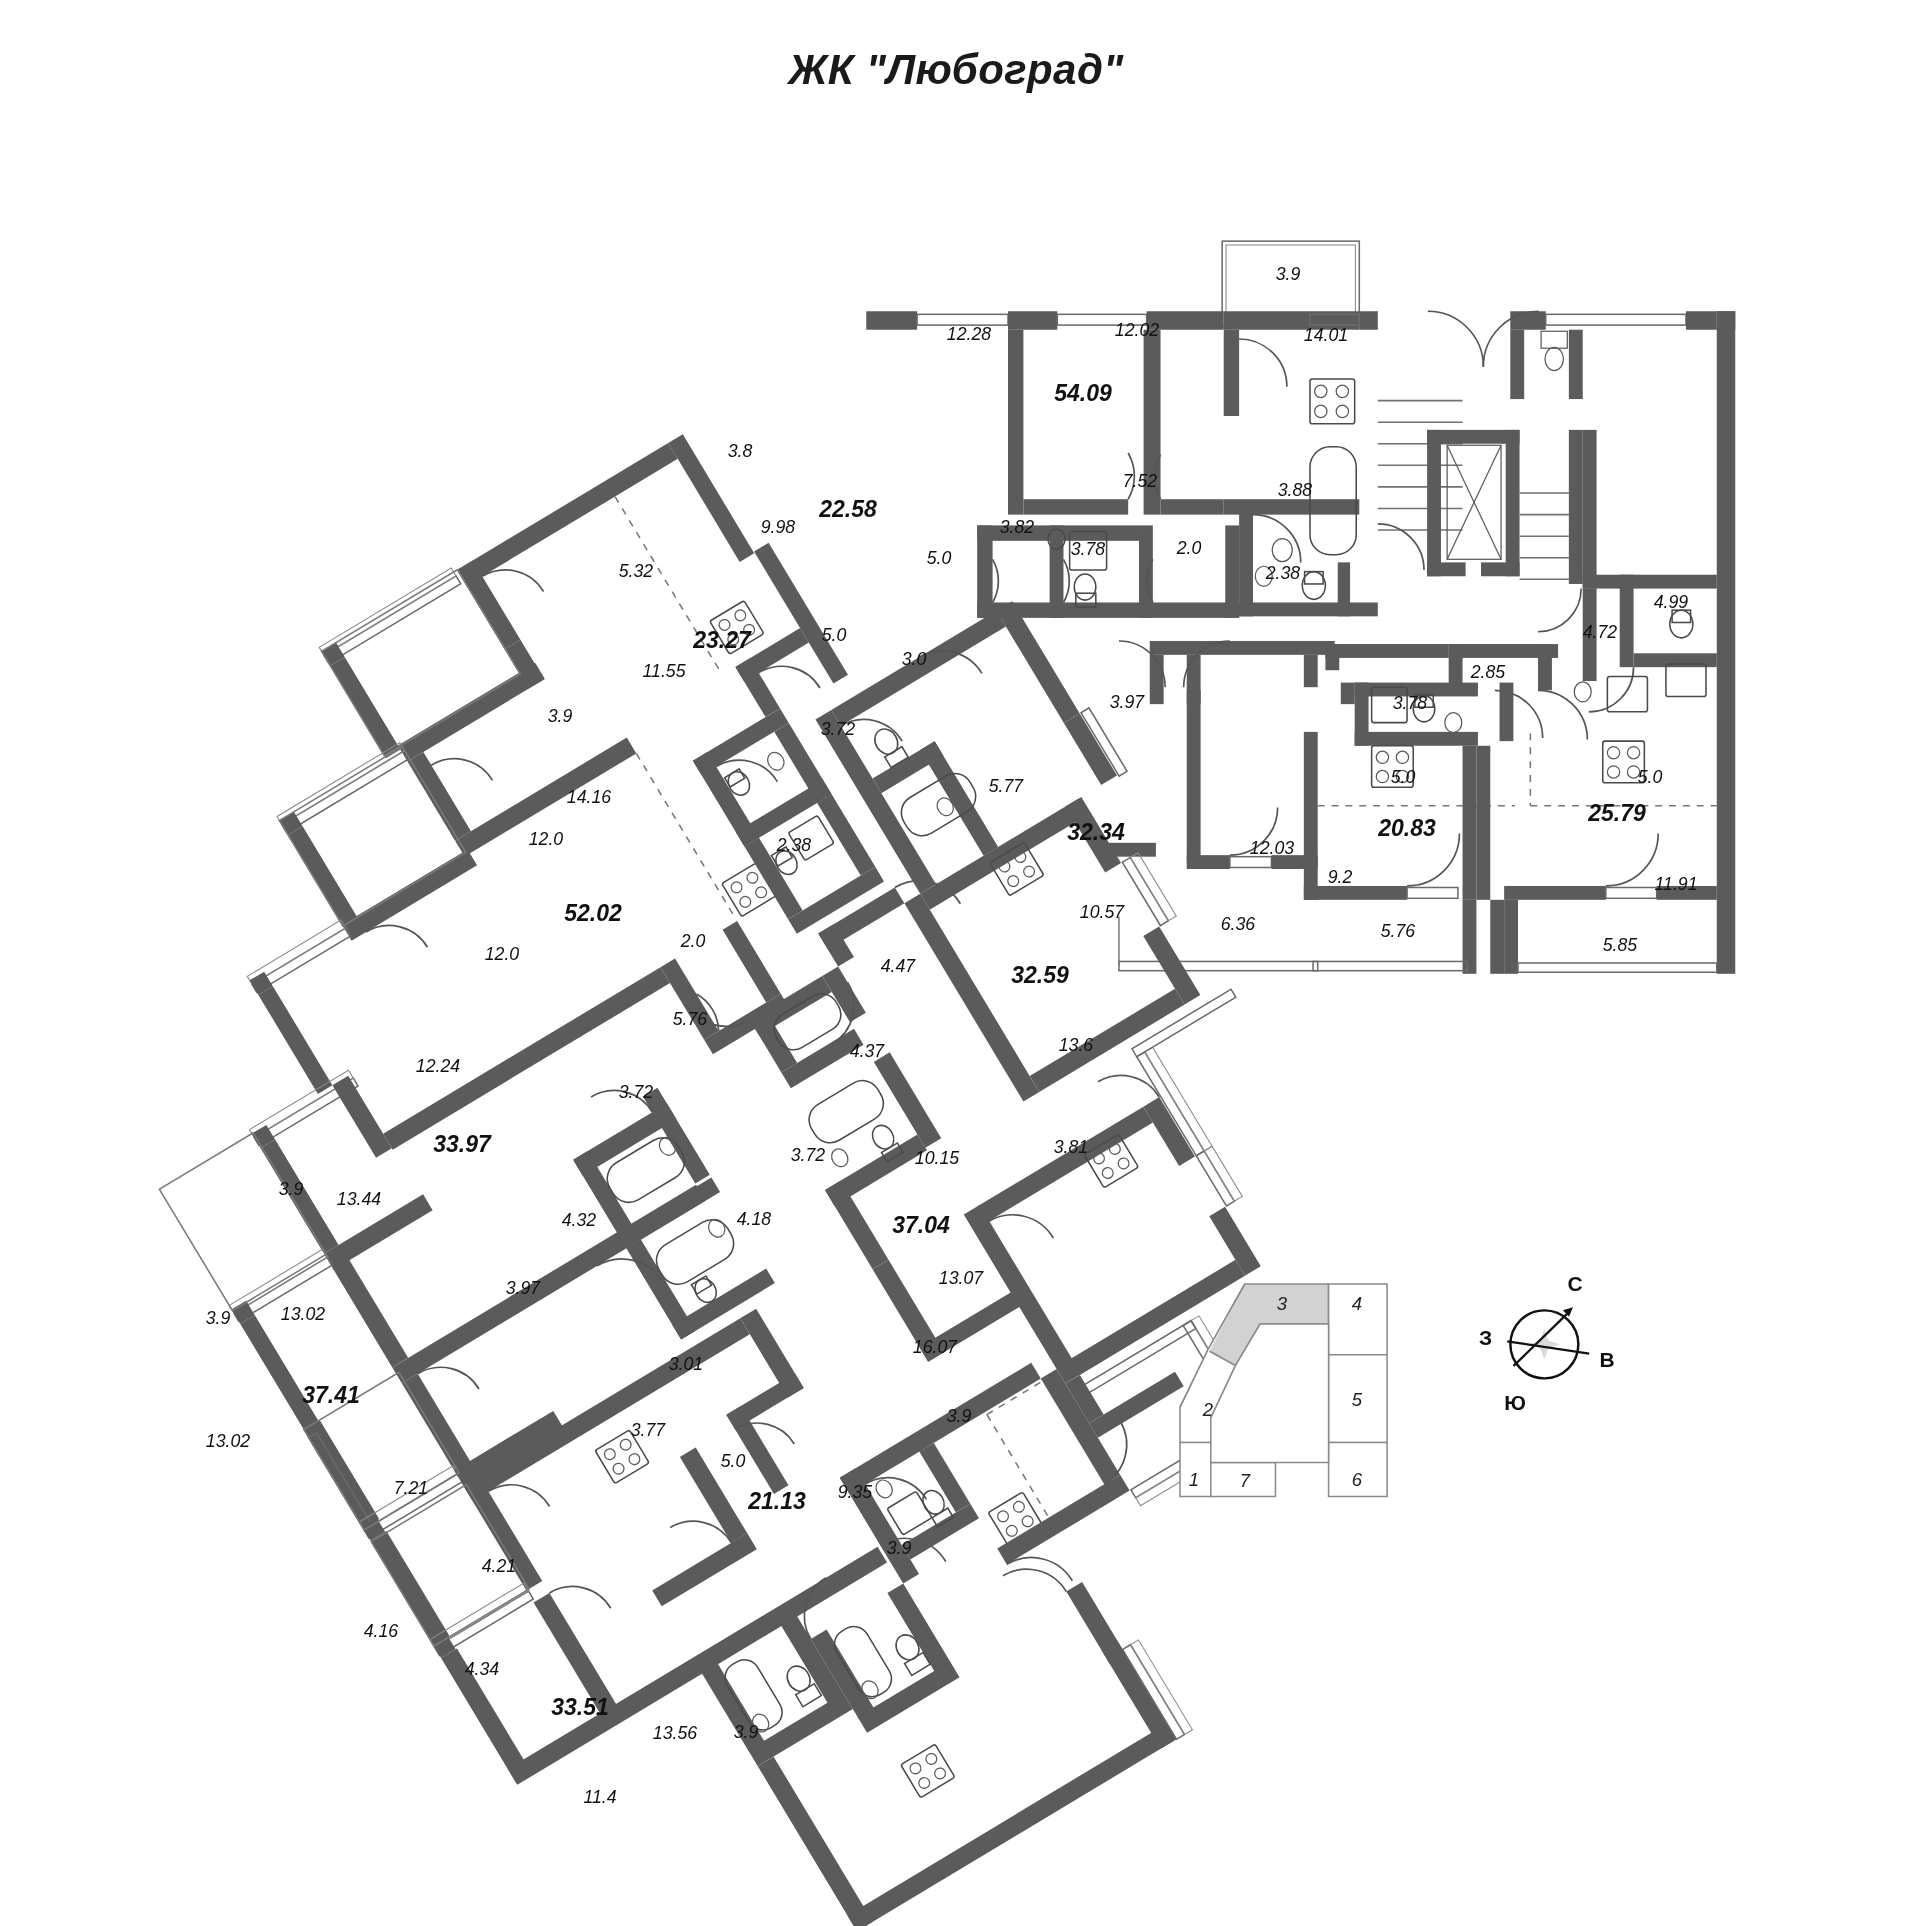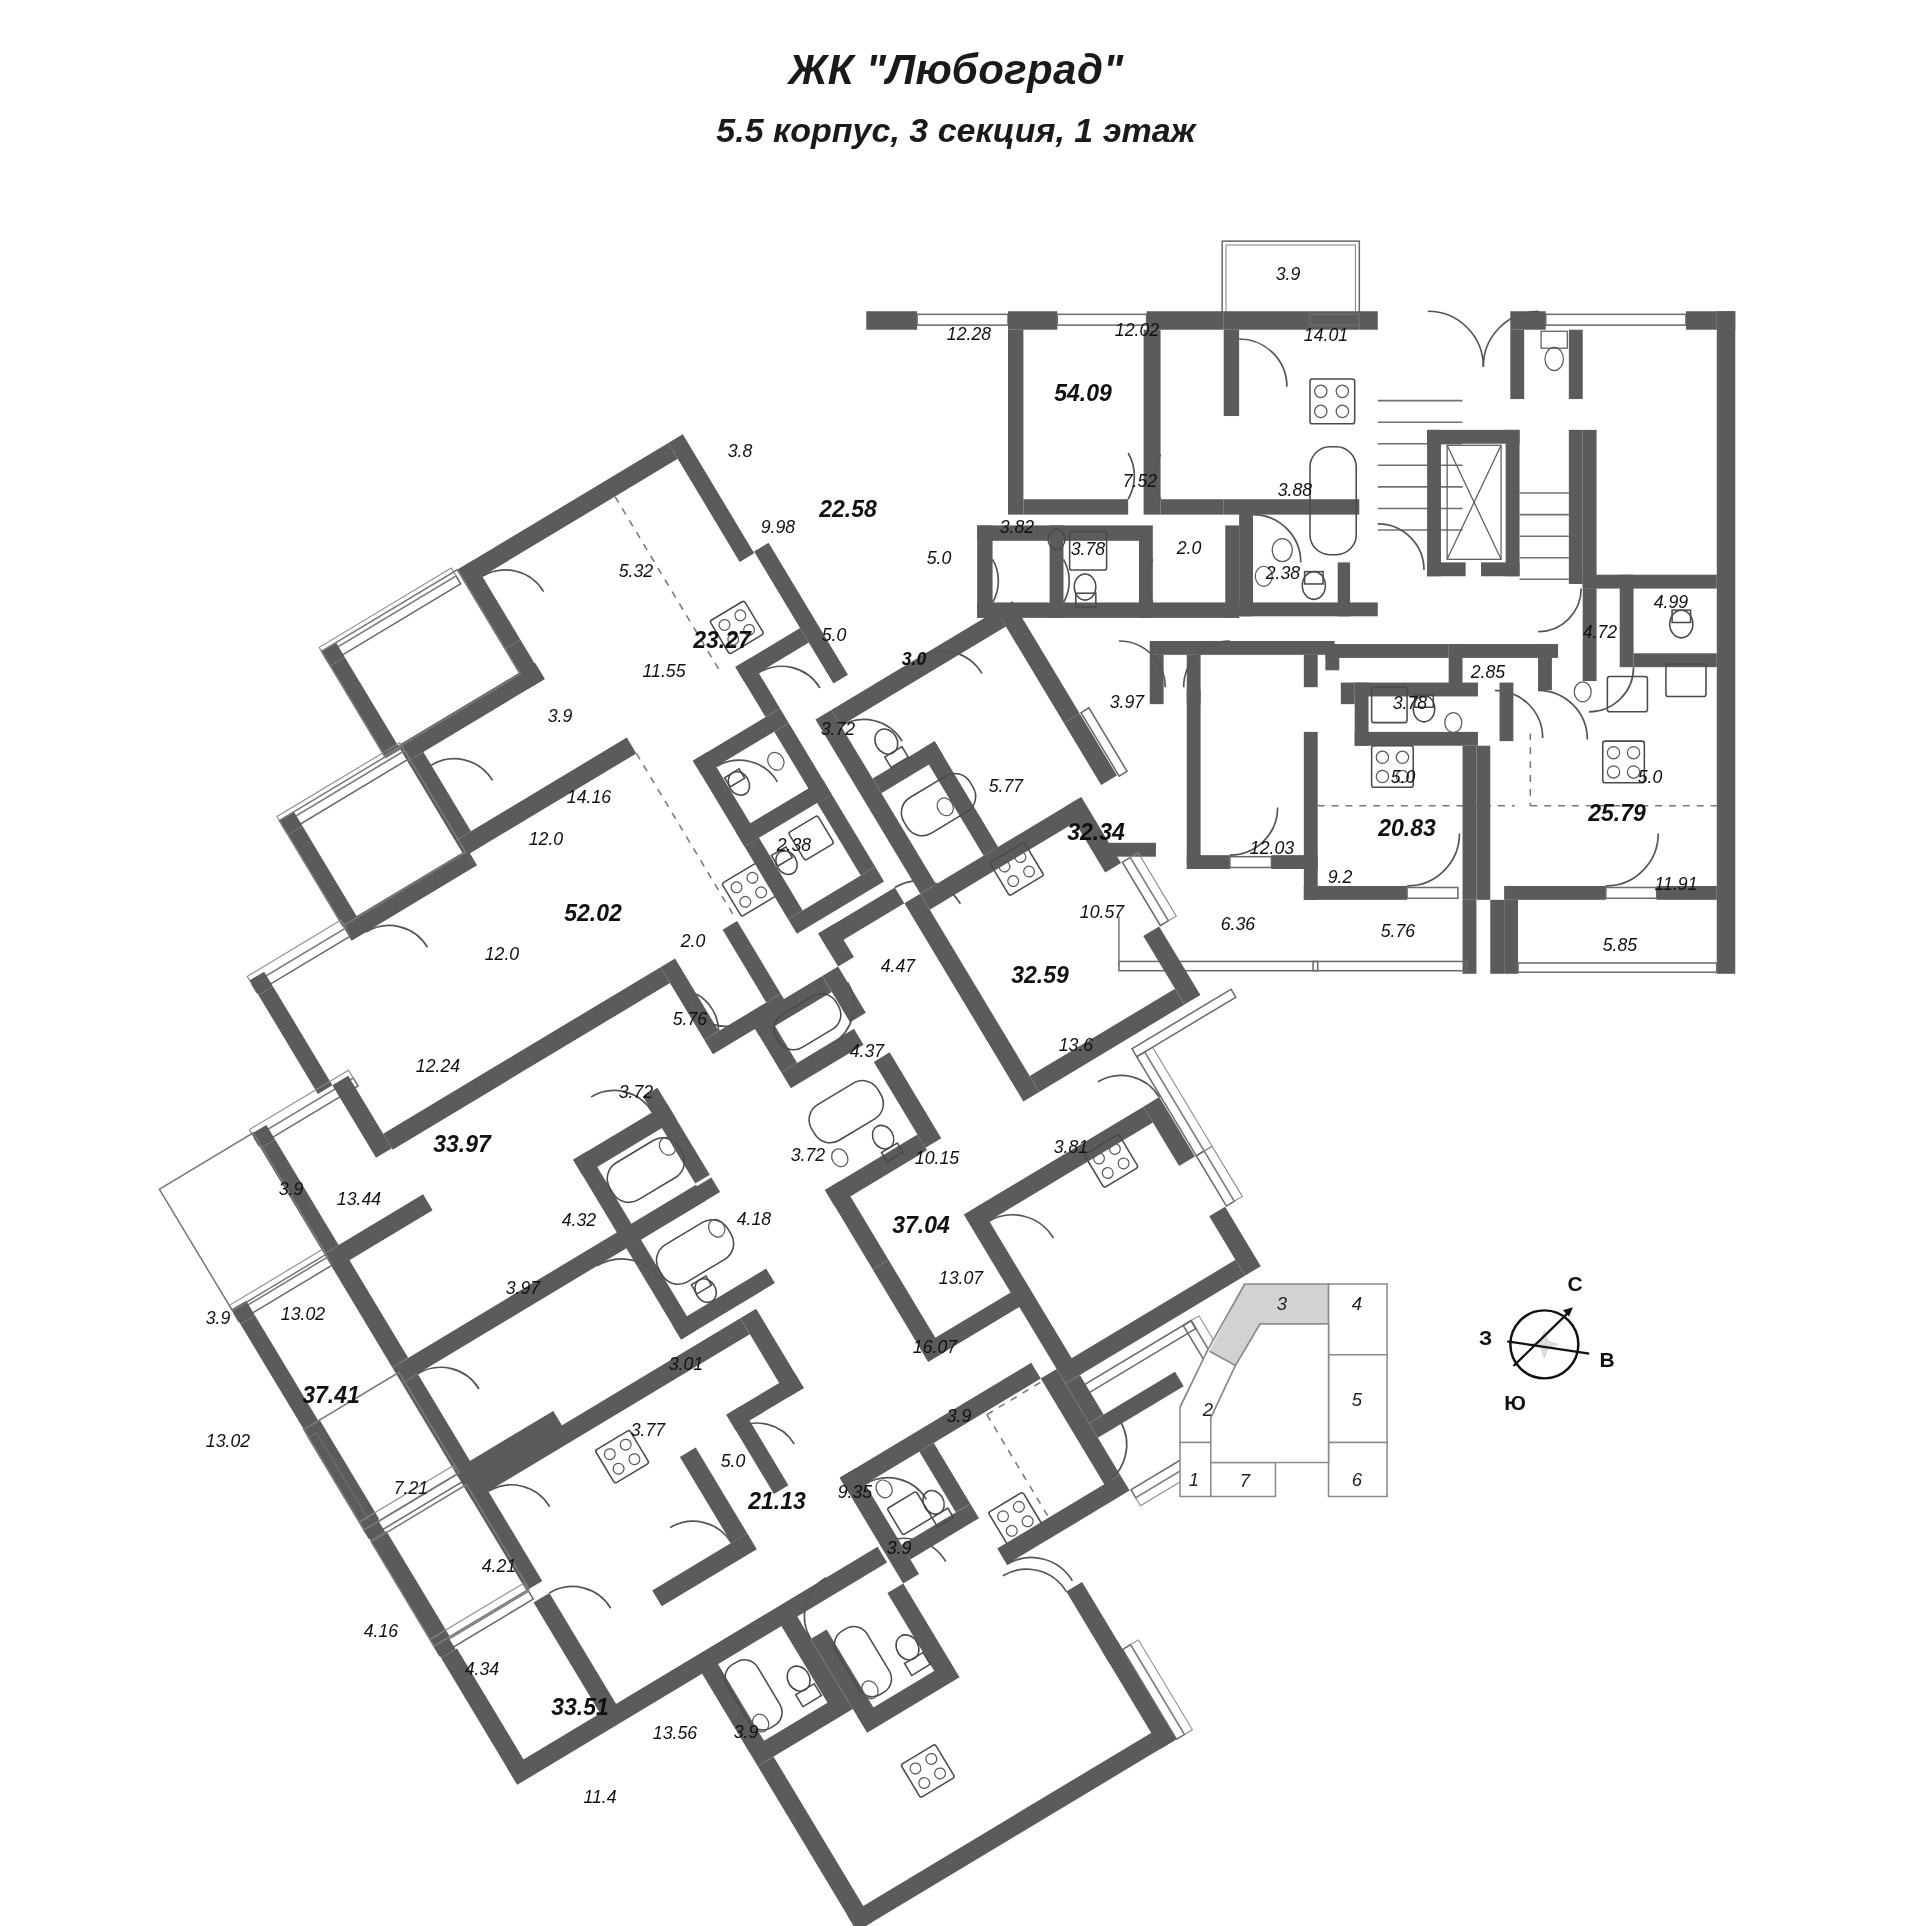--- a/index.html
+++ b/index.html
@@ -68,21 +68,20 @@
     transform:translate(-50%,-50%);
   }
 </style>
 </head>
 <body>
 
 <div id="sheet">
 
   <div class="title-block">
     <div class="title-main">ЖК "Любоград"</div>
-    <div class="title-sub">5.5 корпус, 3 секция, 1 этаж</div>
   </div>
 
   <svg id="plan" viewBox="0 0 2481 2500">
 
     <g>
 
       <rect class="glass" x="1586" y="313" width="178" height="110"></rect>
       <rect class="glass2" x="1591" y="318" width="168" height="100"></rect>
 
       <rect class="wall" x="1124" y="404" width="66" height="24"></rect>
@@ -548,21 +547,21 @@
       <div class="lbl small" style="left: 1017px; top: 528px;">3.82</div>
       <div class="lbl small" style="left: 1088px; top: 550px;">3.78</div>
       <div class="lbl small" style="left: 1189px; top: 549px;">2.0</div>
       <div class="lbl small" style="left: 1283px; top: 574px;">2.38</div>
       <div class="lbl small" style="left: 740px; top: 452px;">3.8</div>
       <div class="lbl small" style="left: 778px; top: 528px;">9.98</div>
       <div class="lbl small" style="left: 939px; top: 559px;">5.0</div>
       <div class="lbl small" style="left: 636px; top: 572px;">5.32</div>
       <div class="lbl small" style="left: 664px; top: 672px;">11.55</div>
       <div class="lbl small" style="left: 834px; top: 636px;">5.0</div>
-      <div class="lbl small" style="left: 914px; top: 660px; font-weight: bold;">3.0</div>
+      <div class="lbl small" style="left: 914px; top: 660px;">3.0</div>
       <div class="lbl small" style="left: 560px; top: 717px;">3.9</div>
       <div class="lbl small" style="left: 838px; top: 730px;">3.72</div>
       <div class="lbl small" style="left: 794px; top: 846px;">2.38</div>
       <div class="lbl small" style="left: 589px; top: 798px;">14.16</div>
       <div class="lbl small" style="left: 546px; top: 840px;">12.0</div>
       <div class="lbl small" style="left: 502px; top: 955px;">12.0</div>
       <div class="lbl small" style="left: 693px; top: 942px;">2.0</div>
       <div class="lbl small" style="left: 690px; top: 1020px;">5.76</div>
       <div class="lbl small" style="left: 438px; top: 1067px;">12.24</div>
       <div class="lbl small" style="left: 636px; top: 1093px;">3.72</div>

